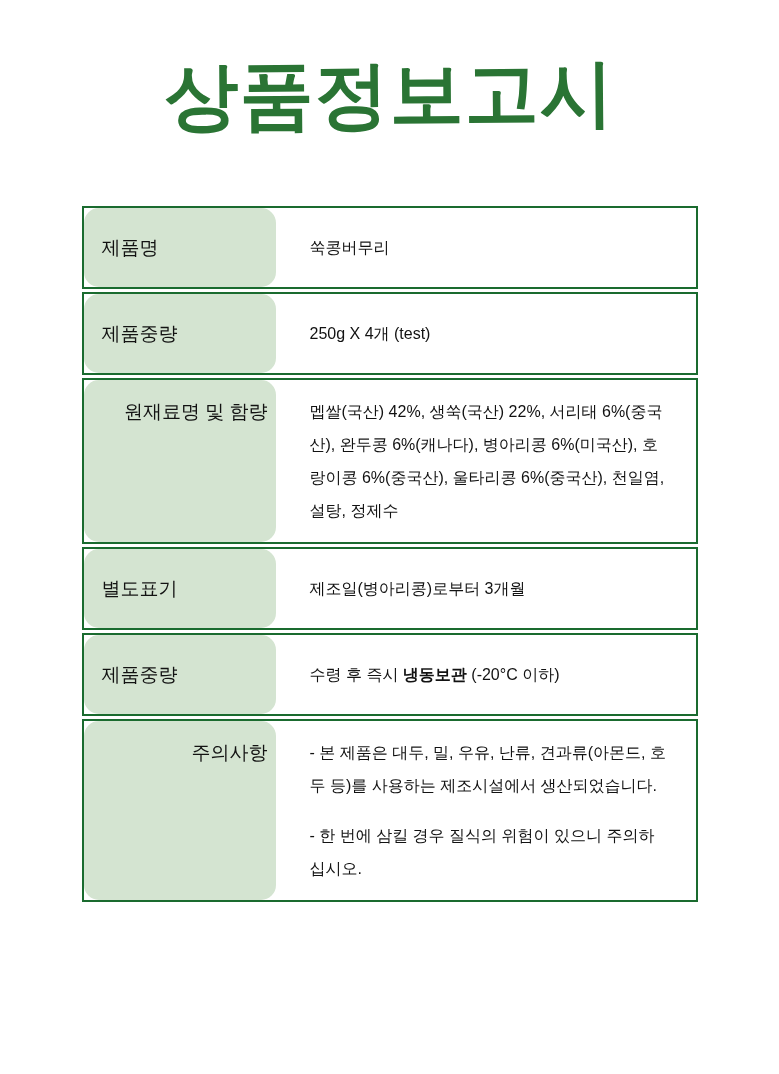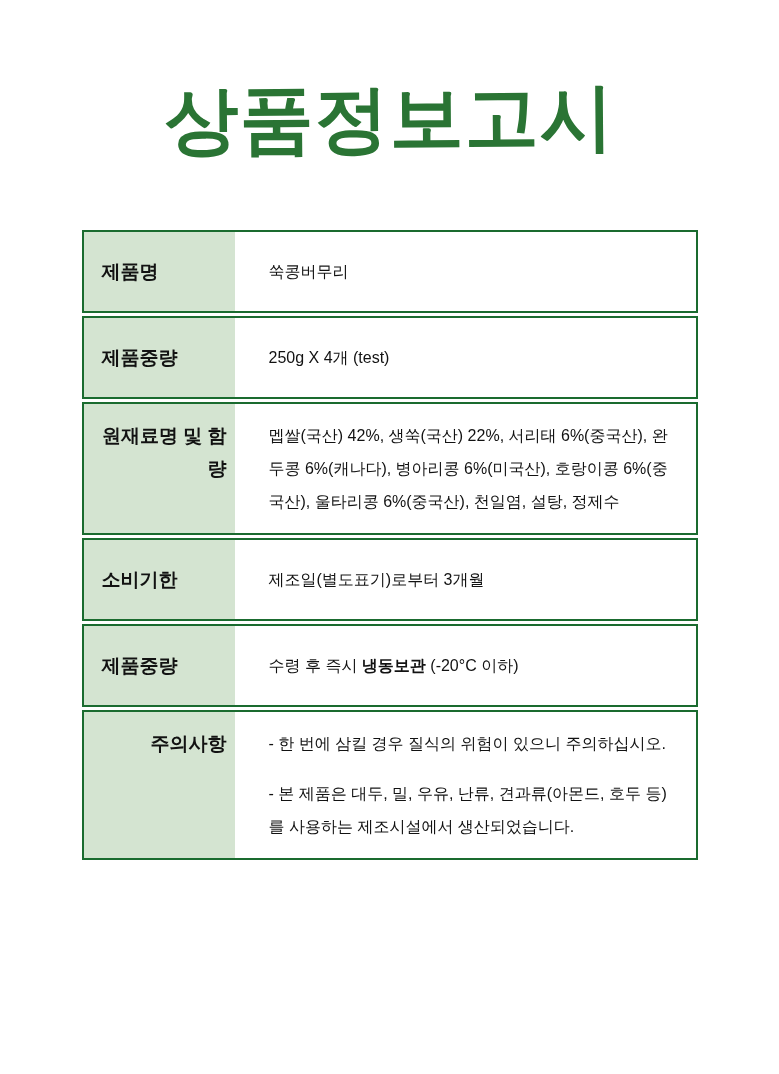--- a/index.html
+++ b/index.html
@@ -10,21 +10,21 @@
   body {
     width: 779px;
     height: 1074px;
     font-family: "Liberation Sans", "DejaVu Sans", sans-serif;
     color: #121212;
     overflow: hidden;
   }
   .page {
     width: 779px;
     box-sizing: border-box;
-    padding-top: 64px;
+    padding-top: 40px;
   }
   .title {
     text-align: center;
     font-size: 74px;
     line-height: 110px;
     font-weight: 800;
     letter-spacing: 1px;
     color: #2a7434;
     margin: 0 0 56px 0;
     transform: rotate(-0.5deg);
@@ -35,28 +35,29 @@
     margin: 0 auto;
   }
   .row {
     display: flex;
     border: 2px solid #1a6b2f;
     background: #ffffff;
     margin-bottom: 3px;
     box-sizing: border-box;
   }
   .cell-label {
-    width: 151px;
+    width: 192px;
     box-sizing: border-box;
     background: #d4e4d1;
     padding: 23px 8px 23px 18px;
-    font-weight: 700;
+    font-weight: 400;
     font-size: 19px;
     line-height: 33px;
     flex-shrink: 0;
+    border-radius: 15px;
   }
   .cell-value {
     flex: 1;
     box-sizing: border-box;
     padding: 23px 26px 23px 34px;
     font-size: 16px;
     line-height: 33px;
   }
   .row.tall .cell-label { padding-top: 15px; padding-bottom: 15px; text-align: right; }
   .row.tall .cell-value { padding-top: 15px; padding-bottom: 15px; }
@@ -86,31 +87,31 @@
       <div class="cell-label">제품중량</div>
       <div class="cell-value">250g X 4개 (test)</div>
     </div>
 
     <div class="row tall">
       <div class="cell-label">원재료명 및 함량</div>
       <div class="cell-value">멥쌀(국산) 42%, 생쑥(국산) 22%, 서리태 6%(중국산), 완두콩 6%(캐나다), 병아리콩 6%(미국산), 호랑이콩 6%(중국산), 울타리콩 6%(중국산), 천일염, 설탕, 정제수</div>
     </div>
 
     <div class="row">
-      <div class="cell-label">소비기한</div>
-      <div class="cell-value">제조일(별도표기)로부터 3개월</div>
+      <div class="cell-label">별도표기</div>
+      <div class="cell-value">제조일(병아리콩)로부터 3개월</div>
     </div>
 
     <div class="row">
       <div class="cell-label">제품중량</div>
       <div class="cell-value"><span>수령 후 즉시</span> <span class="bold">냉동보관</span> <span>(-20°C 이하)</span></div>
     </div>
 
     <div class="row tall">
       <div class="cell-label">주의사항</div>
       <div class="cell-value">
+        <p>- 본 제품은 대두, 밀, 우유, 난류, 견과류(아몬드, 호두 등)를 사용하는 제조시설에서 생산되었습니다.</p>
         <p>- 한 번에 삼킬 경우 질식의 위험이 있으니 주의하십시오.</p>
-        <p>- 본 제품은 대두, 밀, 우유, 난류, 견과류(아몬드, 호두 등)를 사용하는 제조시설에서 생산되었습니다.</p>
       </div>
     </div>
 
   </div>
 </div>
 
 </body></html>

